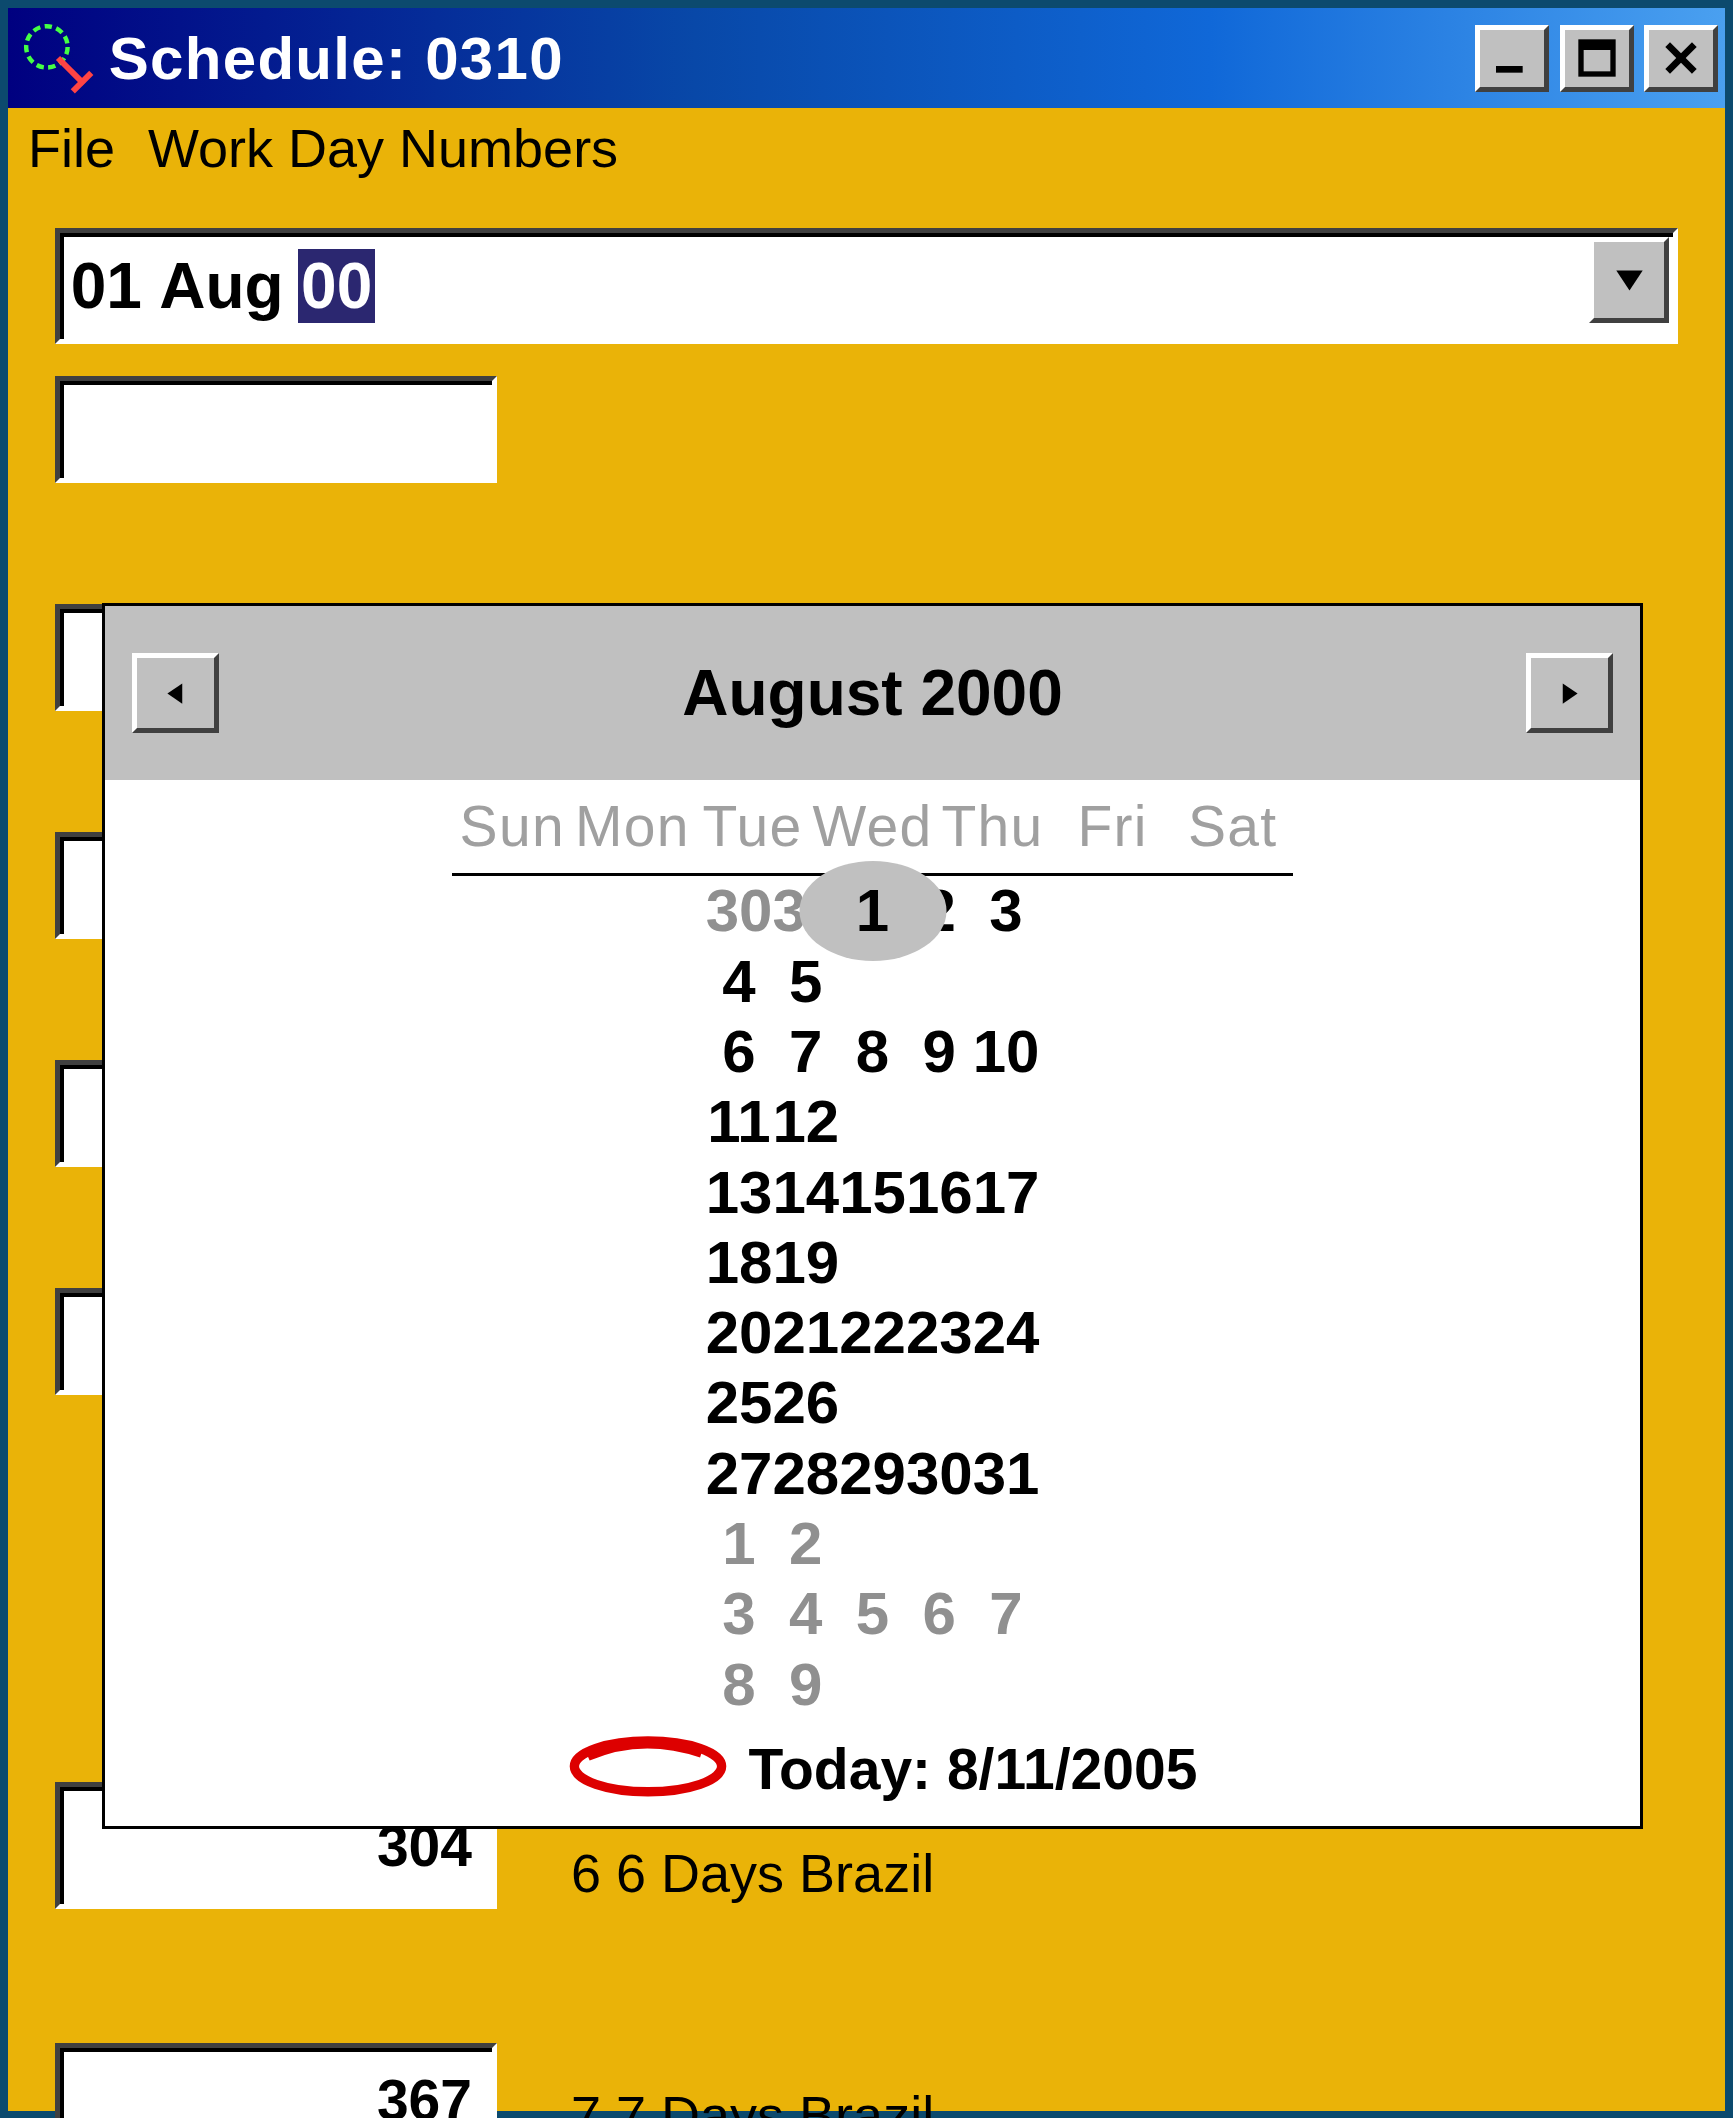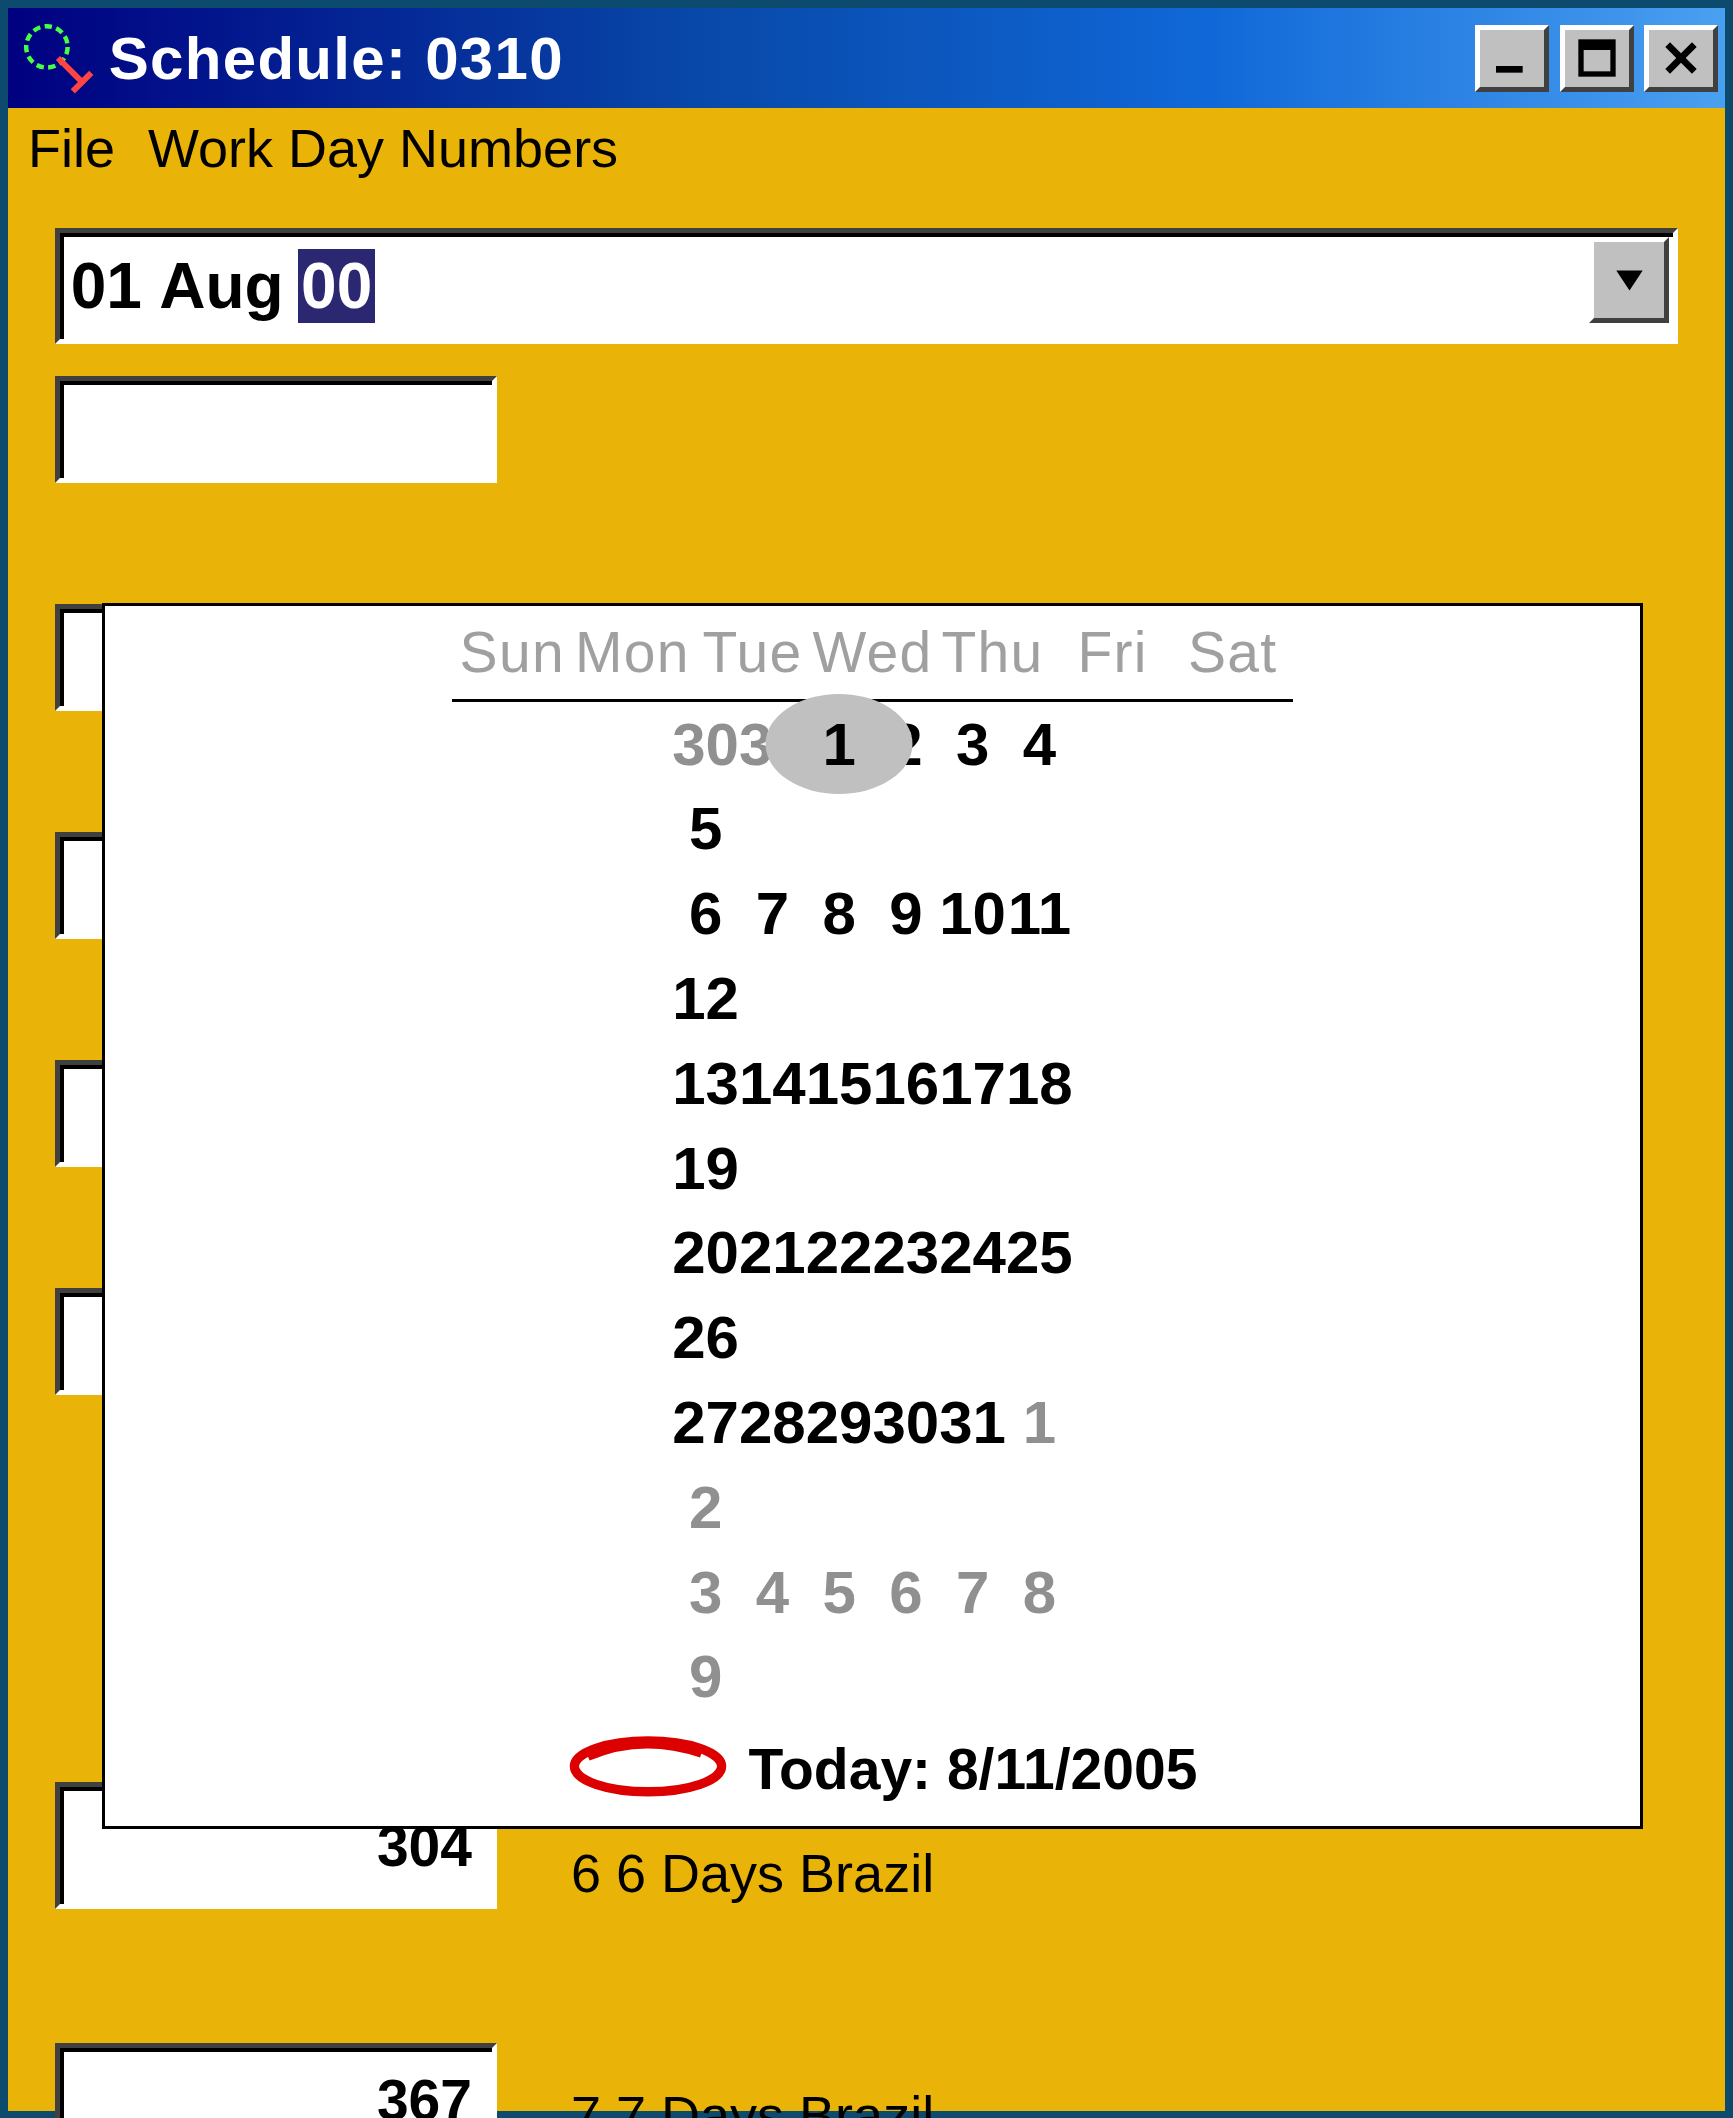--- a/index.html
+++ b/index.html
@@ -188,21 +188,21 @@
     border-bottom: 3.3px solid #000;
     letter-spacing: 1.3px;
   }
   .weeks {
     flex: 1;
     display: grid;
     grid-template-rows: repeat(6, 1fr);
   }
   .week {
     display: grid;
-    grid-template-columns: repeat(6, 1fr);
+    grid-template-columns: repeat(5, 1fr);
     align-items: center;
   }
   .day {
     text-align: center;
     font-size: 60px;
     font-weight: bold;
     color: #000;
     position: relative;
   }
   .day.other { color: #909090; }
@@ -301,20 +301,33 @@
     <div class="row-label" style="left:563px; top:1654px;">6 6 Days Brazil</div>
 
     <div style="position:absolute; left:47px; top:1855px; width:442px; height:114px;">
       <div class="row-input" style="height:114px;">
         <span>367</span>
       </div>
     </div>
     <div class="row-label" style="left:563px; top:1896px;">7 7 Days Brazil</div>
 
     <div class="calendar-popup">
+      <div class="cal-header">
+        <div class="navbtn prev">
+          <svg viewBox="0 0 40 40">
+              <polygon points="30,5 30,35 8,20" fill="#000"></polygon>
+            </svg>
+        </div>
+        <span>August 2000</span>
+        <div class="navbtn next">
+          <svg viewBox="0 0 40 40">
+              <polygon points="10,5 10,35 32,20" fill="#000"></polygon>
+            </svg>
+        </div>
+      </div>
       <div class="cal-body">
         <div class="dow-row">
           <span>Sun</span>
           <span>Mon</span>
           <span>Tue</span>
           <span>Wed</span>
           <span>Thu</span>
           <span>Fri</span>
           <span>Sat</span>
         </div>

